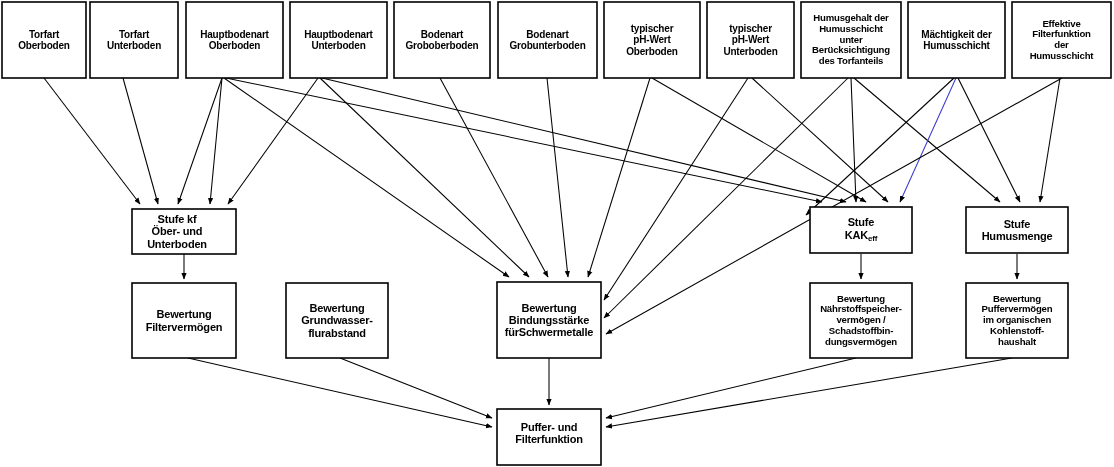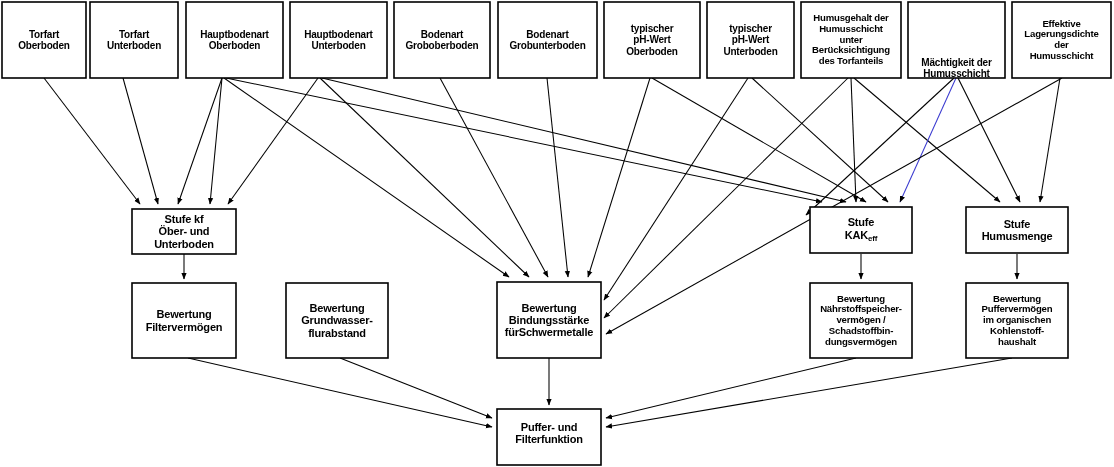--- a/index.html
+++ b/index.html
@@ -146,27 +146,27 @@
 pH-Wert
 Oberboden</div>
       <div class="node-label lbl-top" style="left: 707px; top: 2px; width: 87px; height: 76px; padding: 1px 2px;">typischer
 pH-Wert
 Unterboden</div>
       <div class="node-label lbl-top-sm" style="left: 801px; top: 2px; width: 100px; height: 76px; padding: 1px 2px; border-radius: 7px;">Humusgehalt der
 Humusschicht
 unter
 Berücksichtigung
 des Torfanteils</div>
-      <div class="node-label lbl-top" style="left: 908px; top: 2px; width: 97px; height: 76px; padding: 1px 2px; margin-top: 28px;">Mächtigkeit der
+      <div class="node-label lbl-top" style="left: 908px; top: 2px; width: 97px; height: 76px; padding: 1px 2px;">Mächtigkeit der
 Humusschicht</div>
       <div class="node-label lbl-top-sm" style="left: 1012px; top: 2px; width: 99px; height: 76px; padding: 1px 2px;">Effektive
-Lagerungsdichte
+Filterfunktion
 der
 Humusschicht</div>
-      <div class="node-label lbl-mid" style="left: 132px; top: 209px; width: 104px; height: 45px; padding: 1px 14px;">Stufe kf
+      <div class="node-label lbl-mid" style="left: 125px; top: 209px; width: 104px; height: 45px; padding: 1px 14px;">Stufe kf
 Öber- und
 Unterboden</div>
       <div class="node-label lbl-mid" style="left: 810px; top: 207px; width: 102px; height: 46px; padding: 1px 2px;"><span>Stufe<br>KAK<sub>eff</sub></span></div>
       <div class="node-label lbl-mid" style="left: 966px; top: 207px; width: 102px; height: 46px; padding: 1px 2px;">Stufe
 Humusmenge</div>
       <div class="node-label lbl-mid" style="left: 132px; top: 283px; width: 104px; height: 75px; padding: 1px 2px;">Bewertung
 Filtervermögen</div>
       <div class="node-label lbl-mid" style="left: 286px; top: 283px; width: 102px; height: 75px; padding: 1px 2px;">Bewertung
 Grundwasser-
 flurabstand</div>

